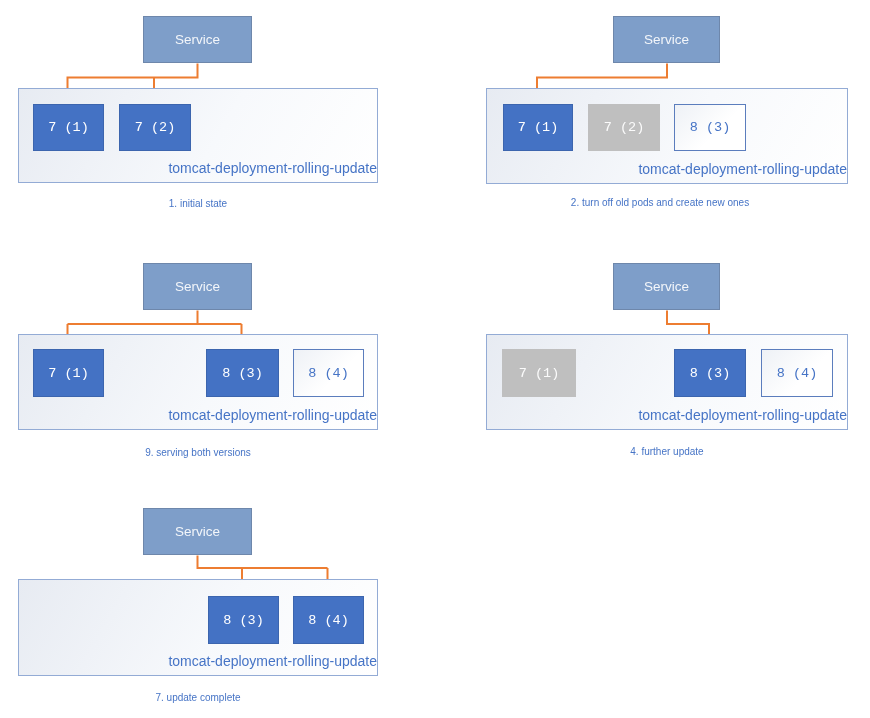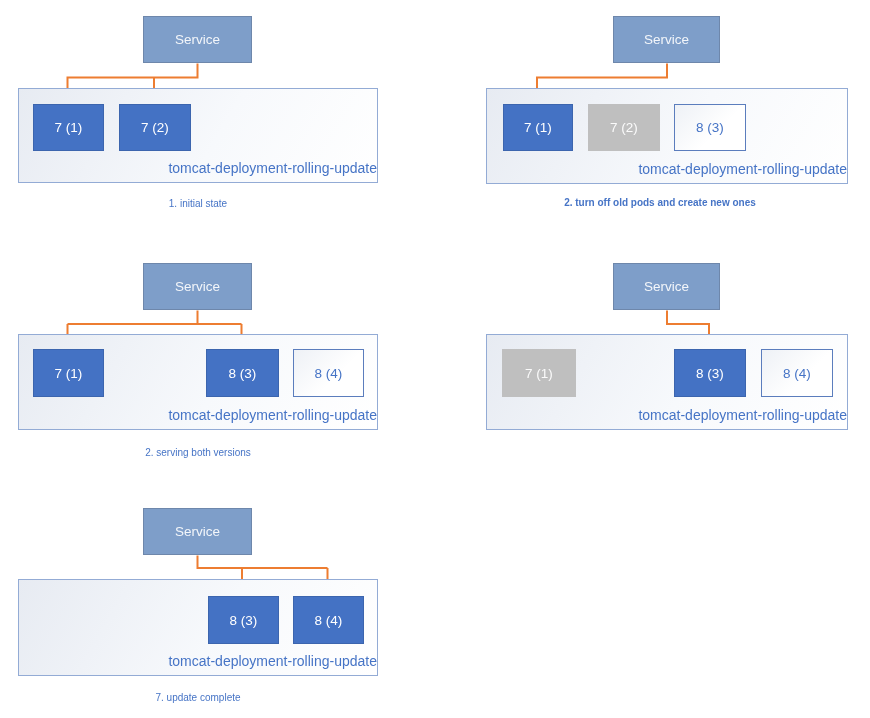--- a/index.html
+++ b/index.html
@@ -25,21 +25,21 @@
   .connector{position:absolute;left:0;top:0;pointer-events:none;}
   .connector path{stroke:var(--arrow-orange);stroke-width:2;fill:none;}
   .connector polygon{fill:var(--arrow-orange);}
   .deployment-box{
     position:absolute;box-sizing:border-box;
     border:1px solid var(--container-border);
     background:linear-gradient(120deg,#e7ebf2 0%,#f7f9fc 55%,#ffffff 100%);
   }
   .pod{
     position:absolute;display:flex;align-items:center;justify-content:center;
-    font-size:13.5px;box-sizing:border-box;color:#ffffff;
+    font-size:13.5px;box-sizing:border-box;color:#ffffff;font-family:Liberation Mono, monospace;
   }
   .pod-active{background:var(--pod-blue);border:1px solid var(--pod-blue-border);}
   .pod-terminated{background:var(--pod-gray);border:1px solid var(--pod-gray);color:#fbfbfb;}
   .pod-pending{background:linear-gradient(135deg,#eef1f6 0%,#ffffff 60%);border:1.5px solid var(--outline-blue);color:var(--text-blue);}
   .deployment-label{
     position:absolute;left:0;right:0;text-align:right;
     color:var(--text-blue);font-size:14px;white-space:nowrap;
   }
   .caption{
     position:absolute;text-align:center;color:var(--text-blue);font-size:10px;white-space:nowrap;
@@ -84,21 +84,21 @@
         <span>7 (1)</span>
       </div>
       <div class="pod pod-terminated" style="left:101px;top:15px;width:72px;height:47px;">
         <span>7 (2)</span>
       </div>
       <div class="pod pod-pending" style="left:187px;top:15px;width:72px;height:47px;">
         <span>8 (3)</span>
       </div>
       <div class="deployment-label" style="top:72px;">tomcat-deployment-rolling-update</div>
     </div>
-    <div class="caption" style="left:51px;width:348px;top:197px;font-weight:bold;">2. turn off old pods and create new ones</div>
+    <div class="caption" style="left:51px;width:348px;top:197px;">2. turn off old pods and create new ones</div>
   </section>
 
   <section class="panel" style="left:0;top:240px;">
     <div class="service-box" style="left:143px;top:23px;width:109px;height:47px;">
       <span>Service</span>
     </div>
     <svg class="connector" width="435" height="240" viewBox="0 0 435 240">
       <path d="M197.5 70.5 V84 M67.5 84 H241.5 M67.5 84 V99.5 M241.5 84 V99.5"></path>
       <polygon points="62,99.5 73,99.5 67.5,108"></polygon>
       <polygon points="236,99.5 247,99.5 241.5,108"></polygon>
@@ -108,21 +108,21 @@
         <span>7 (1)</span>
       </div>
       <div class="pod pod-active" style="left:187px;top:14px;width:73px;height:48px;">
         <span>8 (3)</span>
       </div>
       <div class="pod pod-pending" style="left:274px;top:14px;width:71px;height:48px;">
         <span>8 (4)</span>
       </div>
       <div class="deployment-label" style="top:72px;">tomcat-deployment-rolling-update</div>
     </div>
-    <div class="caption" style="left:18px;width:360px;top:207px;">2. serving both versions</div>
+    <div class="caption" style="left:18px;width:360px;top:207px;">9. serving both versions</div>
   </section>
 
   <section class="panel" style="left:435px;top:240px;">
     <div class="service-box" style="left:178px;top:23px;width:107px;height:47px;">
       <span>Service</span>
     </div>
     <svg class="connector" width="435" height="240" viewBox="0 0 435 240">
       <path d="M232 70.5 V84 H274 V99.5"></path>
       <polygon points="268.5,99.5 279.5,99.5 274,108"></polygon>
     </svg>
@@ -131,20 +131,21 @@
         <span>7 (1)</span>
       </div>
       <div class="pod pod-active" style="left:187px;top:14px;width:72px;height:48px;">
         <span>8 (3)</span>
       </div>
       <div class="pod pod-pending" style="left:274px;top:14px;width:72px;height:48px;">
         <span>8 (4)</span>
       </div>
       <div class="deployment-label" style="top:72px;">tomcat-deployment-rolling-update</div>
     </div>
+    <div class="caption" style="left:51px;width:362px;top:206px;">4. further update</div>
   </section>
 
   <section class="panel" style="left:0;top:480px;height:238px;">
     <div class="service-box" style="left:143px;top:28px;width:109px;height:47px;">
       <span>Service</span>
     </div>
     <svg class="connector" width="435" height="238" viewBox="0 0 435 238">
       <path d="M197.5 75.5 V88 H327.5 M242 88 V106.5 M327.5 88 V106.5"></path>
       <polygon points="236.5,106.5 247.5,106.5 242,115"></polygon>
       <polygon points="322,106.5 333,106.5 327.5,115"></polygon>

